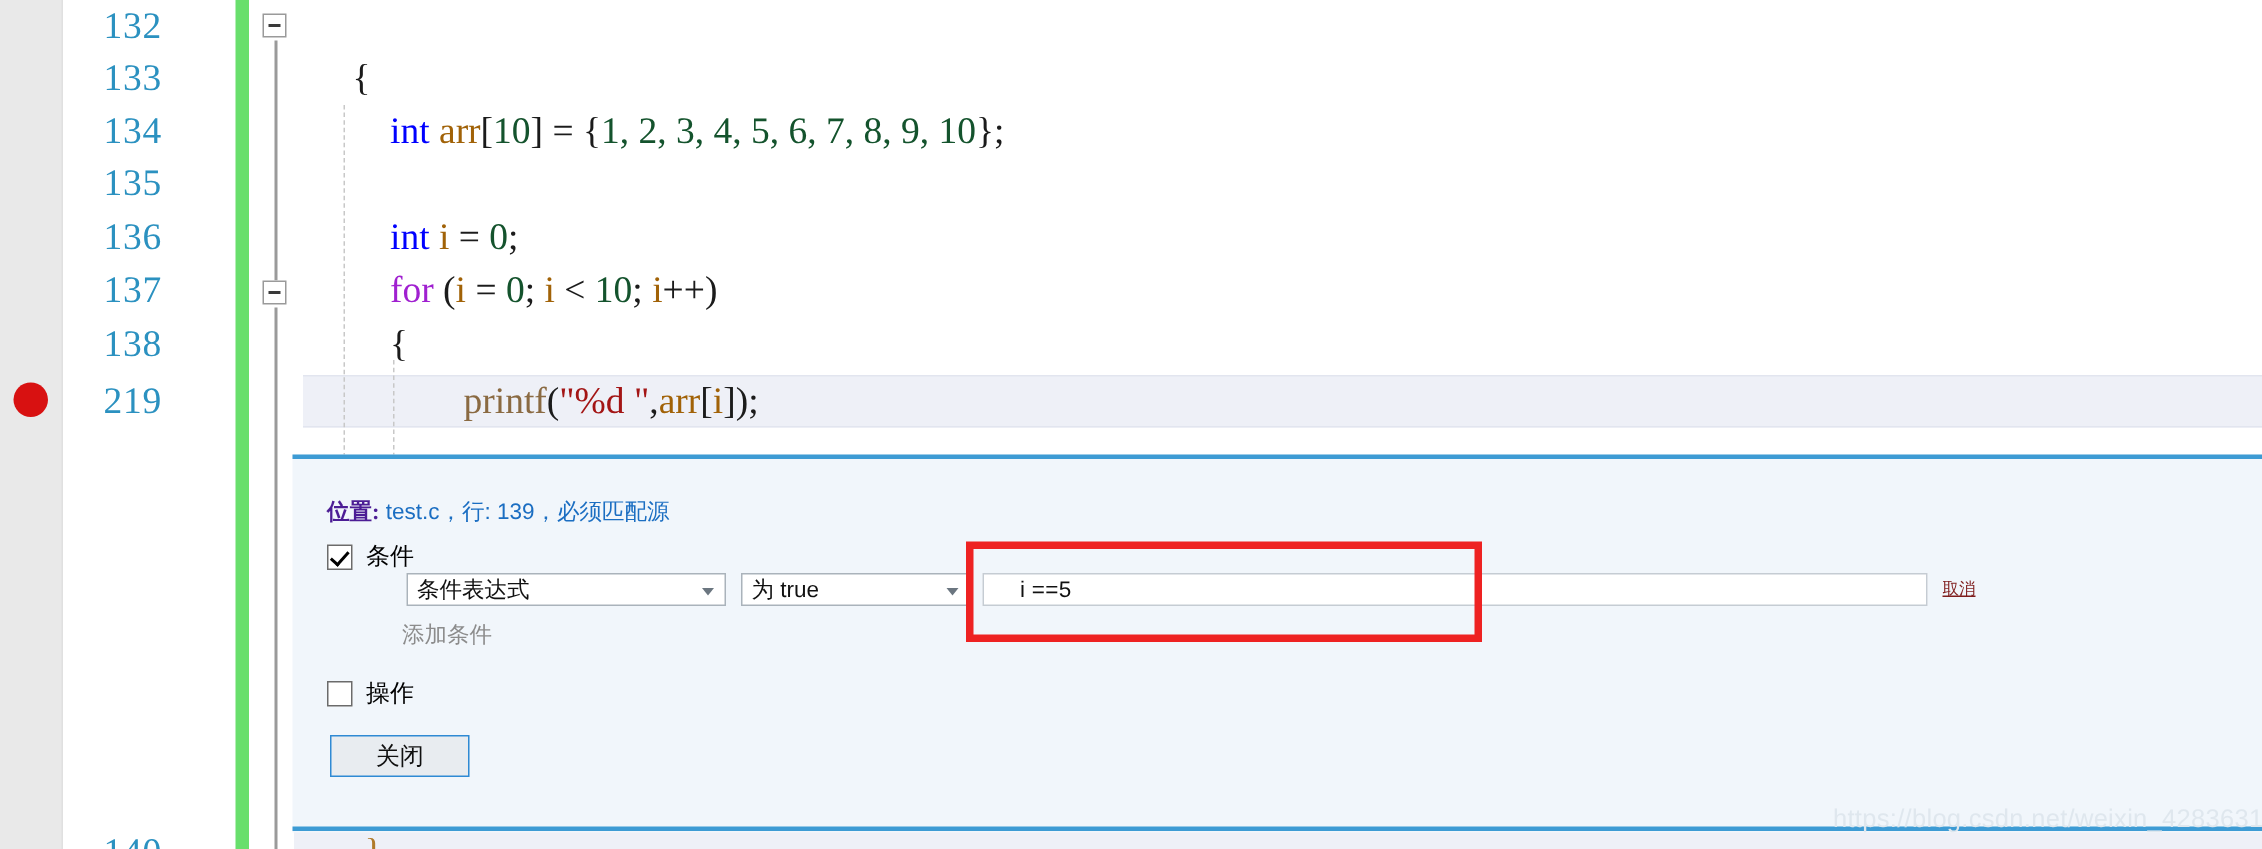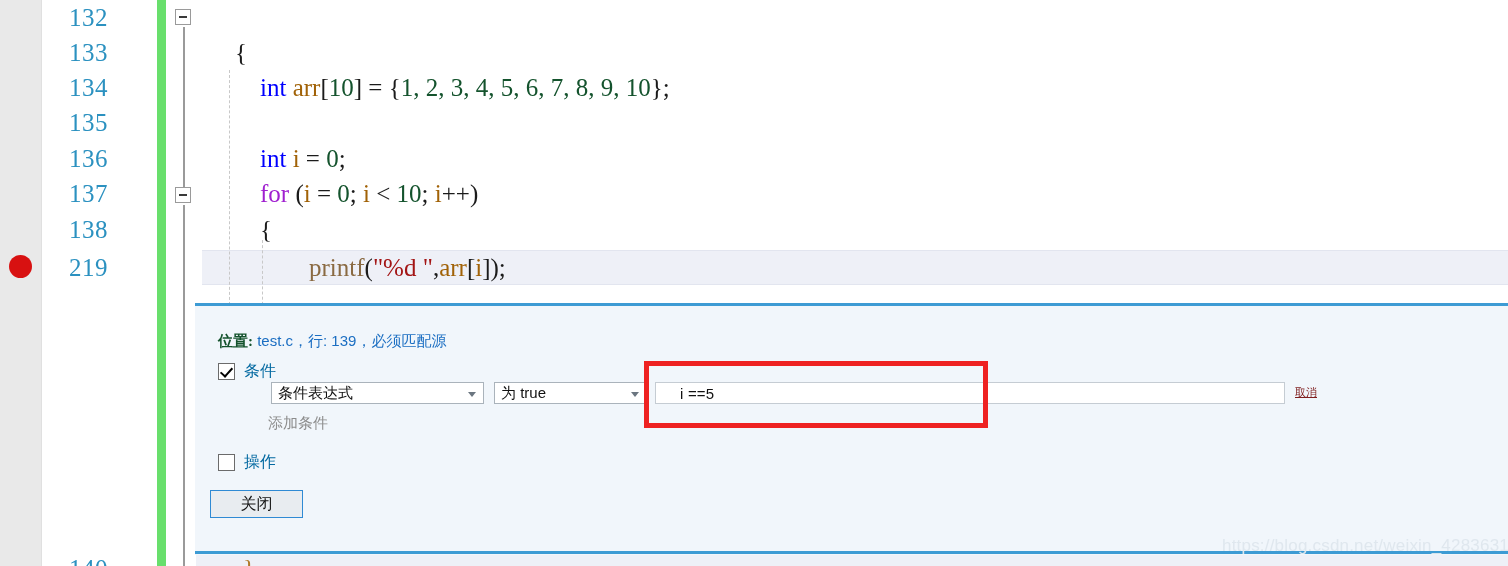--- a/index.html
+++ b/index.html
@@ -151,21 +151,21 @@
     box-sizing: border-box;
   }
   .dlg-loc {
     position: absolute;
     left: 23px; top: 26px;
     font-size: 15px;
     color: #1b6ec2;
     white-space: nowrap;
   }
   .dlg-loc b {
-    color: #14532d;
+    color: #4c1d95;
     font-weight: 700;
     font-family: Liberation Serif, serif;
   }
 
   .cb-row {
     position: absolute;
     display: flex;
     align-items: center;
     gap: 9px;
   }
@@ -181,21 +181,21 @@
     content: "";
     position: absolute;
     left: 4px; top: 1px;
     width: 5px; height: 10px;
     border: solid #000000;
     border-width: 0 2px 2px 0;
     transform: rotate(42deg);
   }
   .cb-label {
     font-size: 16px;
-    color: #0369a1;
+    color: #000000;
   }
 
   .dd {
     position: absolute;
     height: 22px;
     background: #ffffff;
     border: 1px solid #aab3bb;
     box-sizing: border-box;
     font-size: 15px;
     color: #111111;
@@ -240,21 +240,21 @@
     cursor: pointer;
     text-decoration: underline;
   }
   .add-cond {
     position: absolute;
     font-size: 15px;
     color: #8c8c8c;
   }
   .close-btn {
     position: absolute;
-    left: 210px; top: 490px;
+    left: 220px; top: 490px;
     width: 93px; height: 28px;
     background: #e8ecf0;
     border: 1px solid #2f8ad4;
     box-sizing: border-box;
     font-size: 16px;
     color: #101010;
     display: flex;
     align-items: center;
     justify-content: center;
     font-family: "Liberation Sans", sans-serif;

